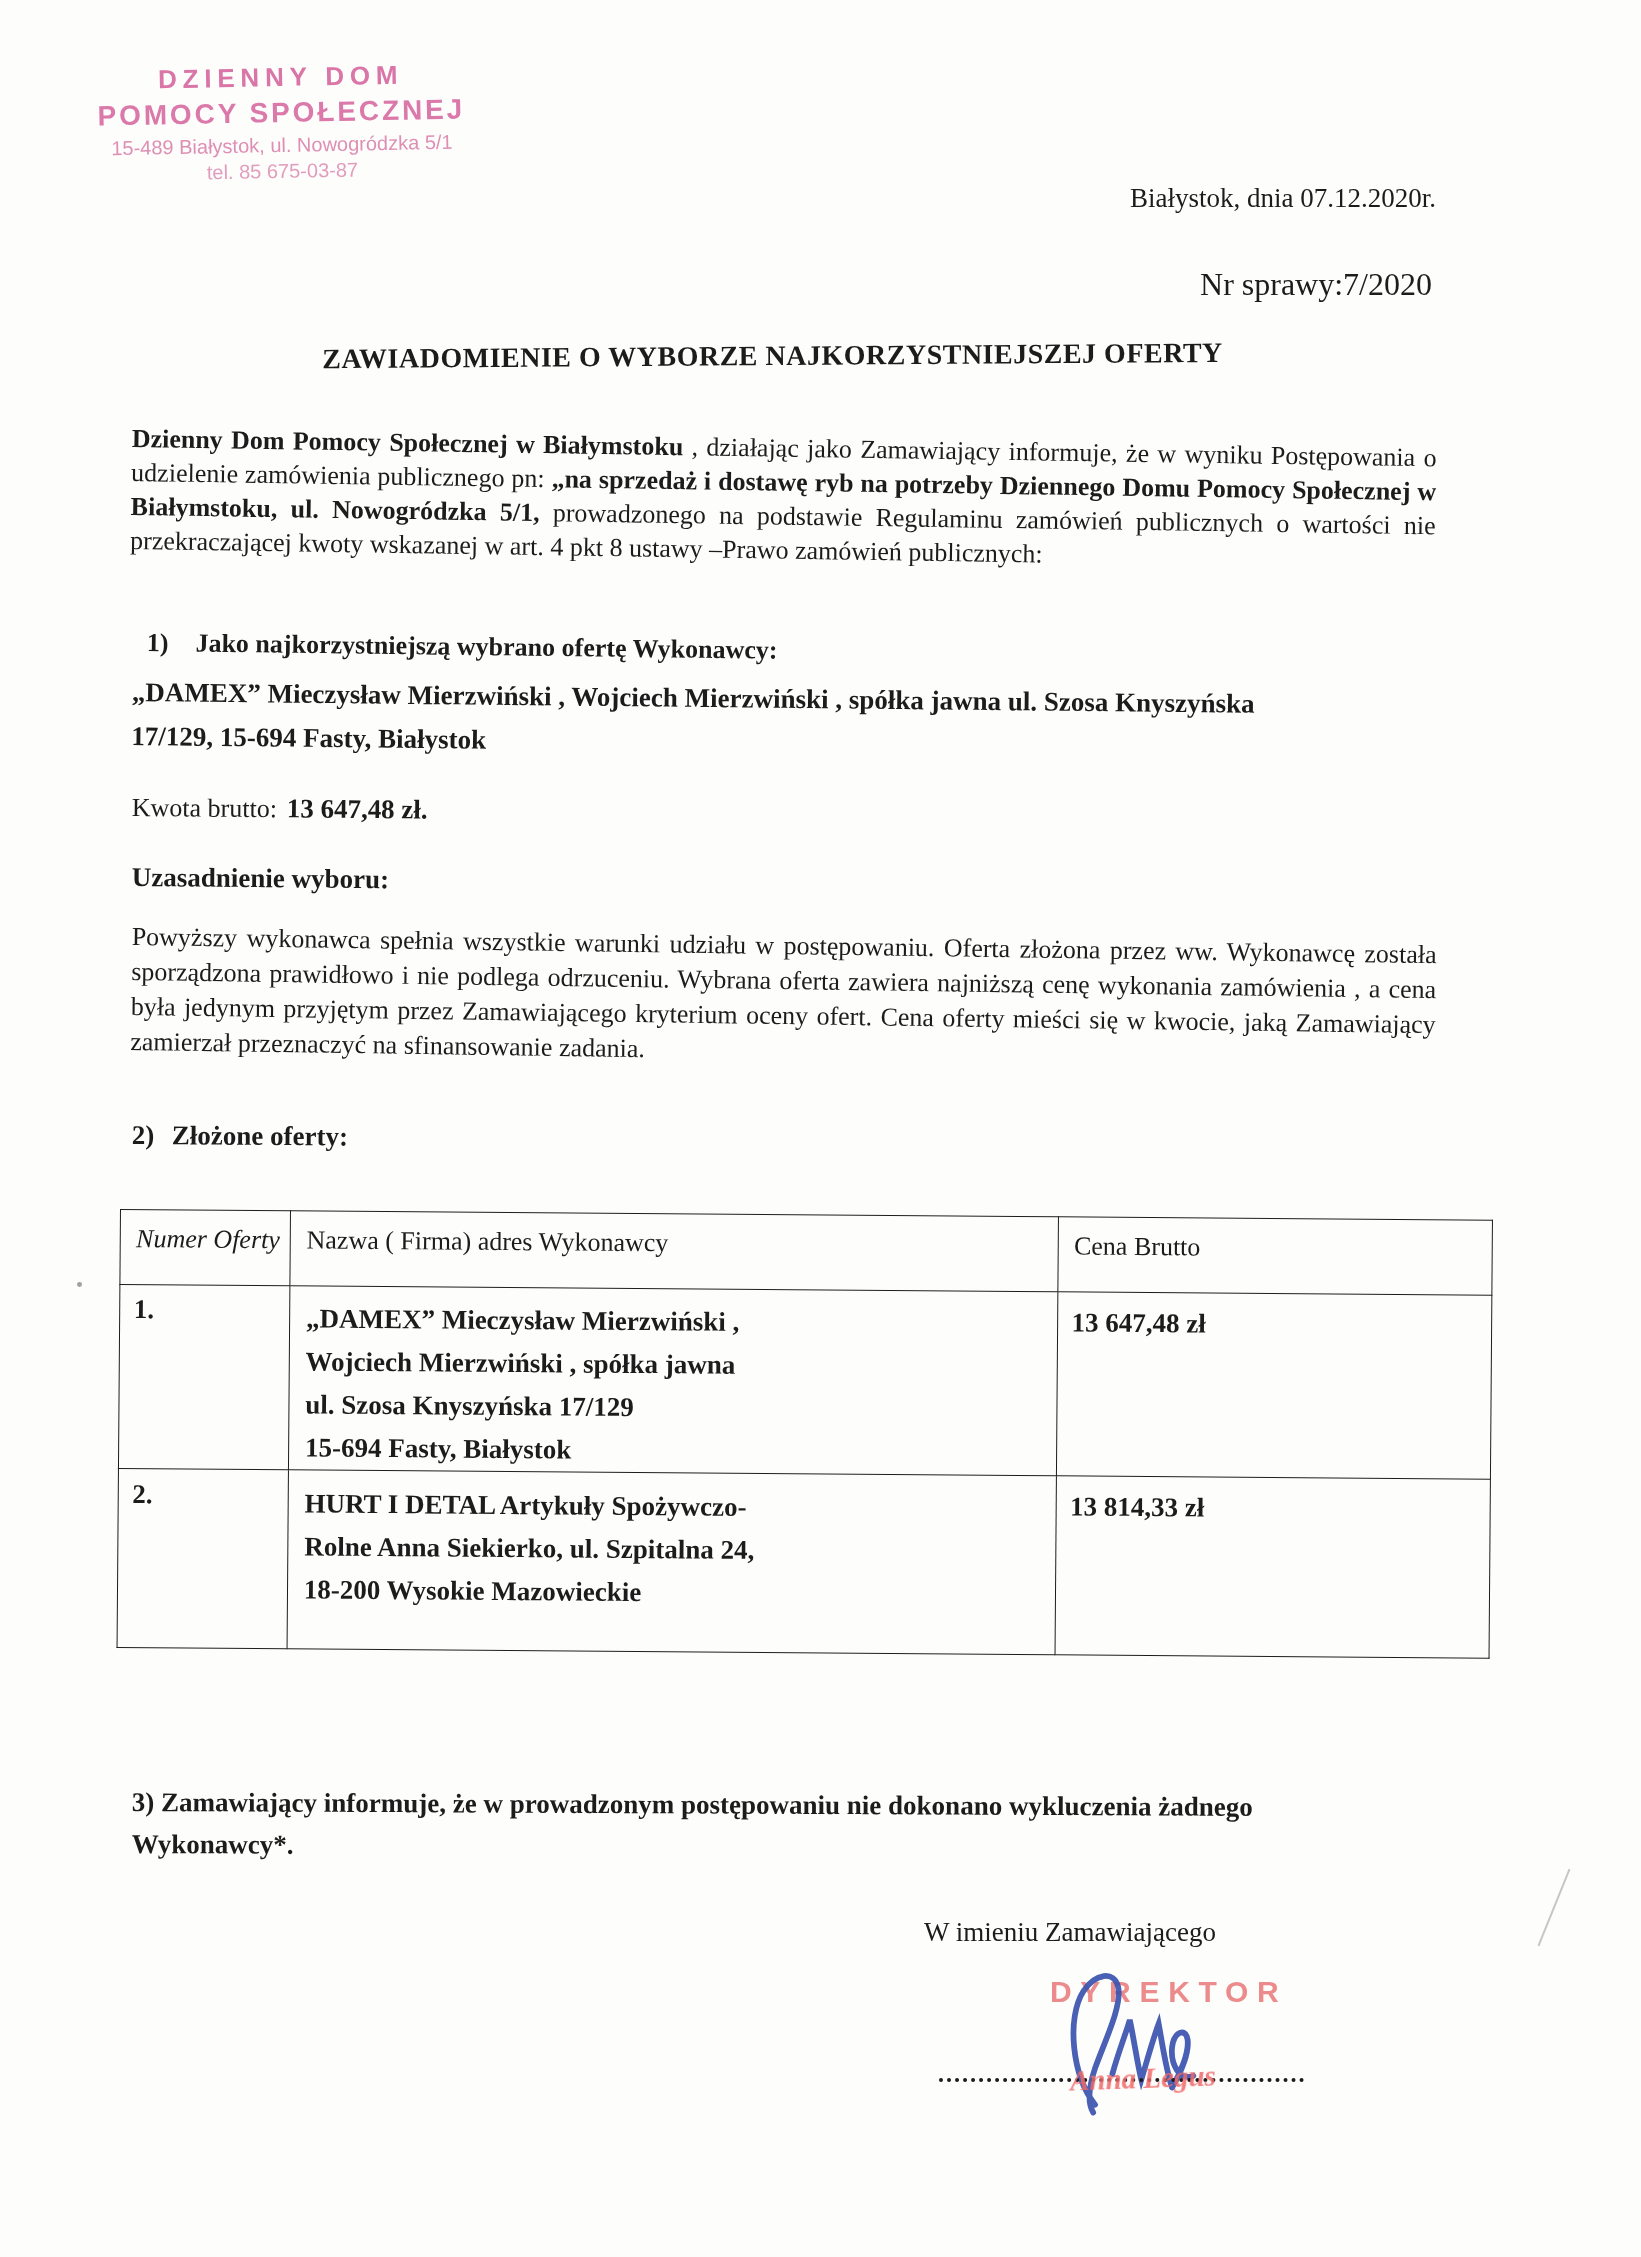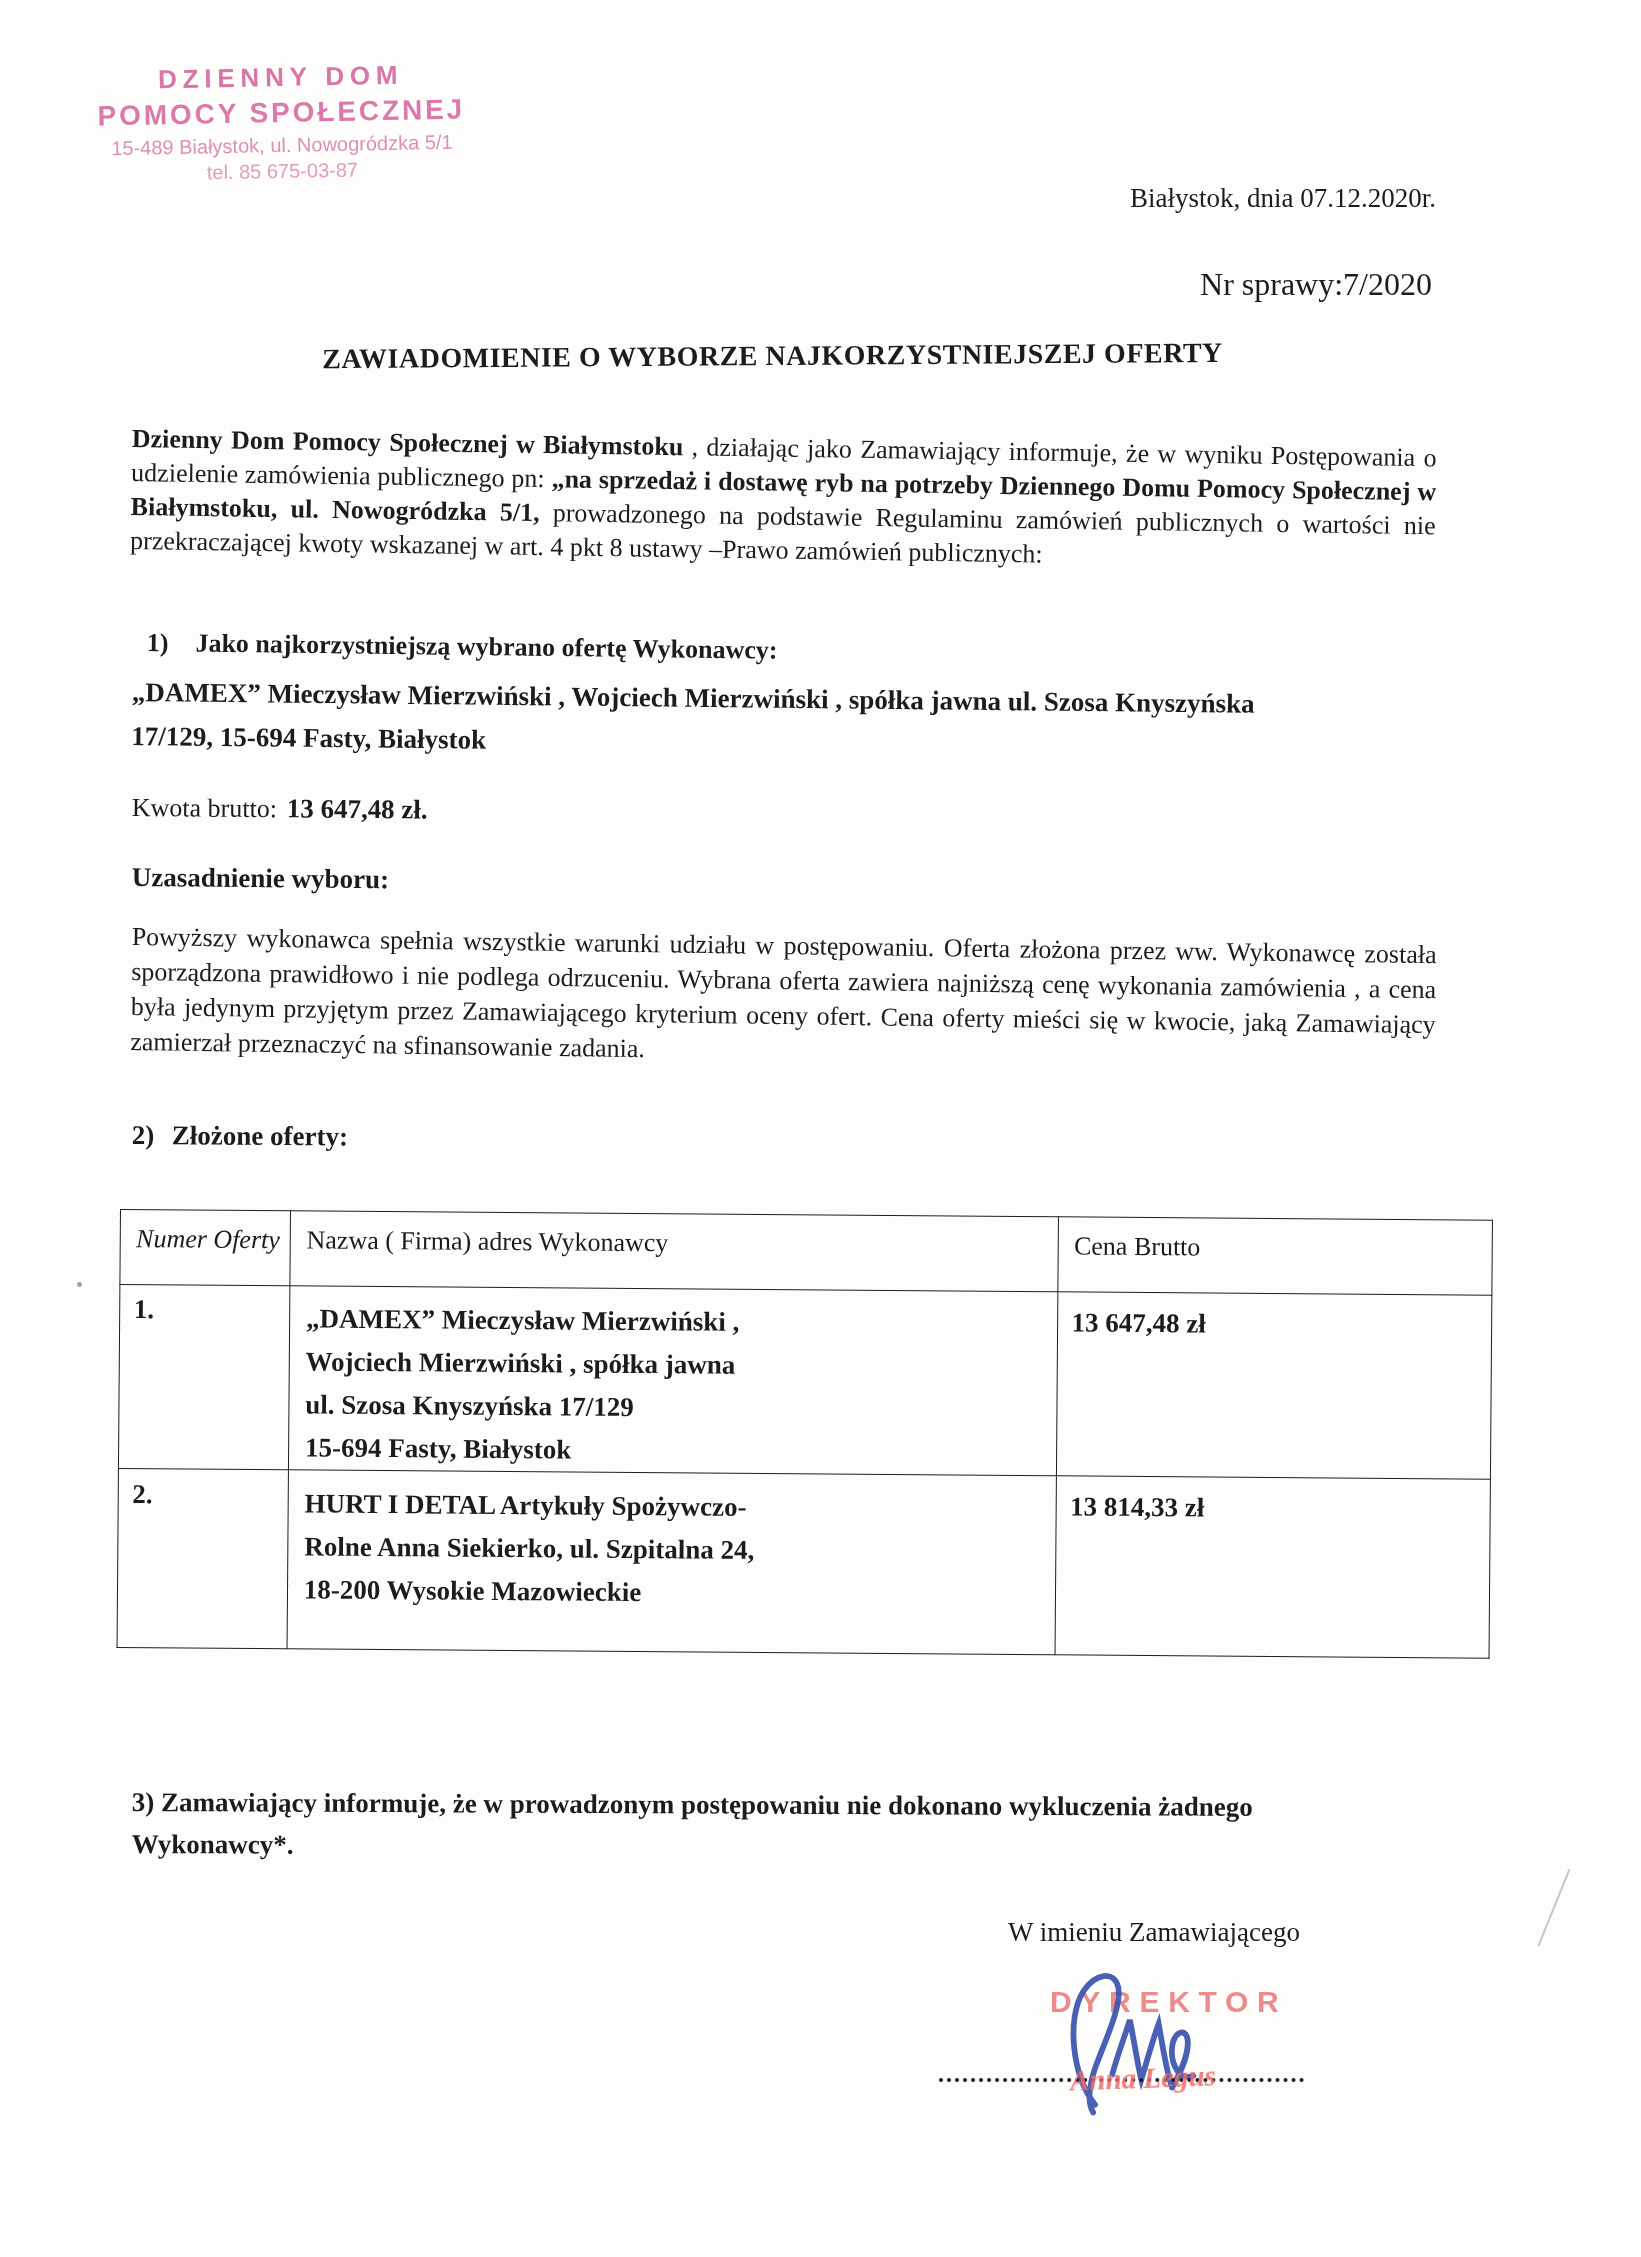--- a/index.html
+++ b/index.html
@@ -56,27 +56,26 @@
   .offers .c-name{width:782px;}
   .offers .c-price{width:433px;}
   .offers tr.r1 td{height:180px;}
   .offers tr.r2 td{height:178px;}
   .offers .cell-num{font-weight:bold;font-size:27px;padding:9.7px 0 0 13.5px;}
   .offers .cell-name{font-weight:bold;font-size:27px;line-height:43px;padding:11.6px 0 0 15.4px;}
   .offers .cell-price{font-weight:bold;font-size:27px;padding:15.4px 0 0 13.5px;}
   
   .sec3{position:absolute;top:1781px;left:132px;width:1218px;font-size:27px;font-weight:bold;line-height:42px;transform:rotate(.25deg);transform-origin:left top;}
   
-  .on-behalf{position:absolute;top:1917px;left:1008px;font-size:27px;font-family:Liberation Serif, serif;}
+  .on-behalf{position:absolute;top:1917px;left:924px;font-size:27px;font-family:Liberation Serif, serif;}
   .director-stamp{
     position:absolute;top:1975px;left:1050px;
     font-family:"Liberation Sans","DejaVu Sans",sans-serif;
     font-size:30px;font-weight:bold;letter-spacing:8.7px;color:#e86f6f;opacity:.8;
     filter:blur(0.4px);
-    margin-top:10px;
   }
   .sig-svg{position:absolute;top:1960px;left:1045px;}
   .dotted-line{position:absolute;top:2045px;left:939px;width:365px;height:33px;border-bottom:4.8px dotted #1b1b1b;}
   .stamp-name{
     position:absolute;top:2062px;left:1070px;
     font-size:29px;font-weight:bold;font-style:italic;color:#ee6a6a;opacity:.85;
     transform:rotate(-2deg);filter:blur(0.3px);
   }
   
   .pen-slash{position:absolute;top:1866px;left:1553px;width:1.9px;height:83px;background:#c6c6c6;transform:rotate(22deg);}

